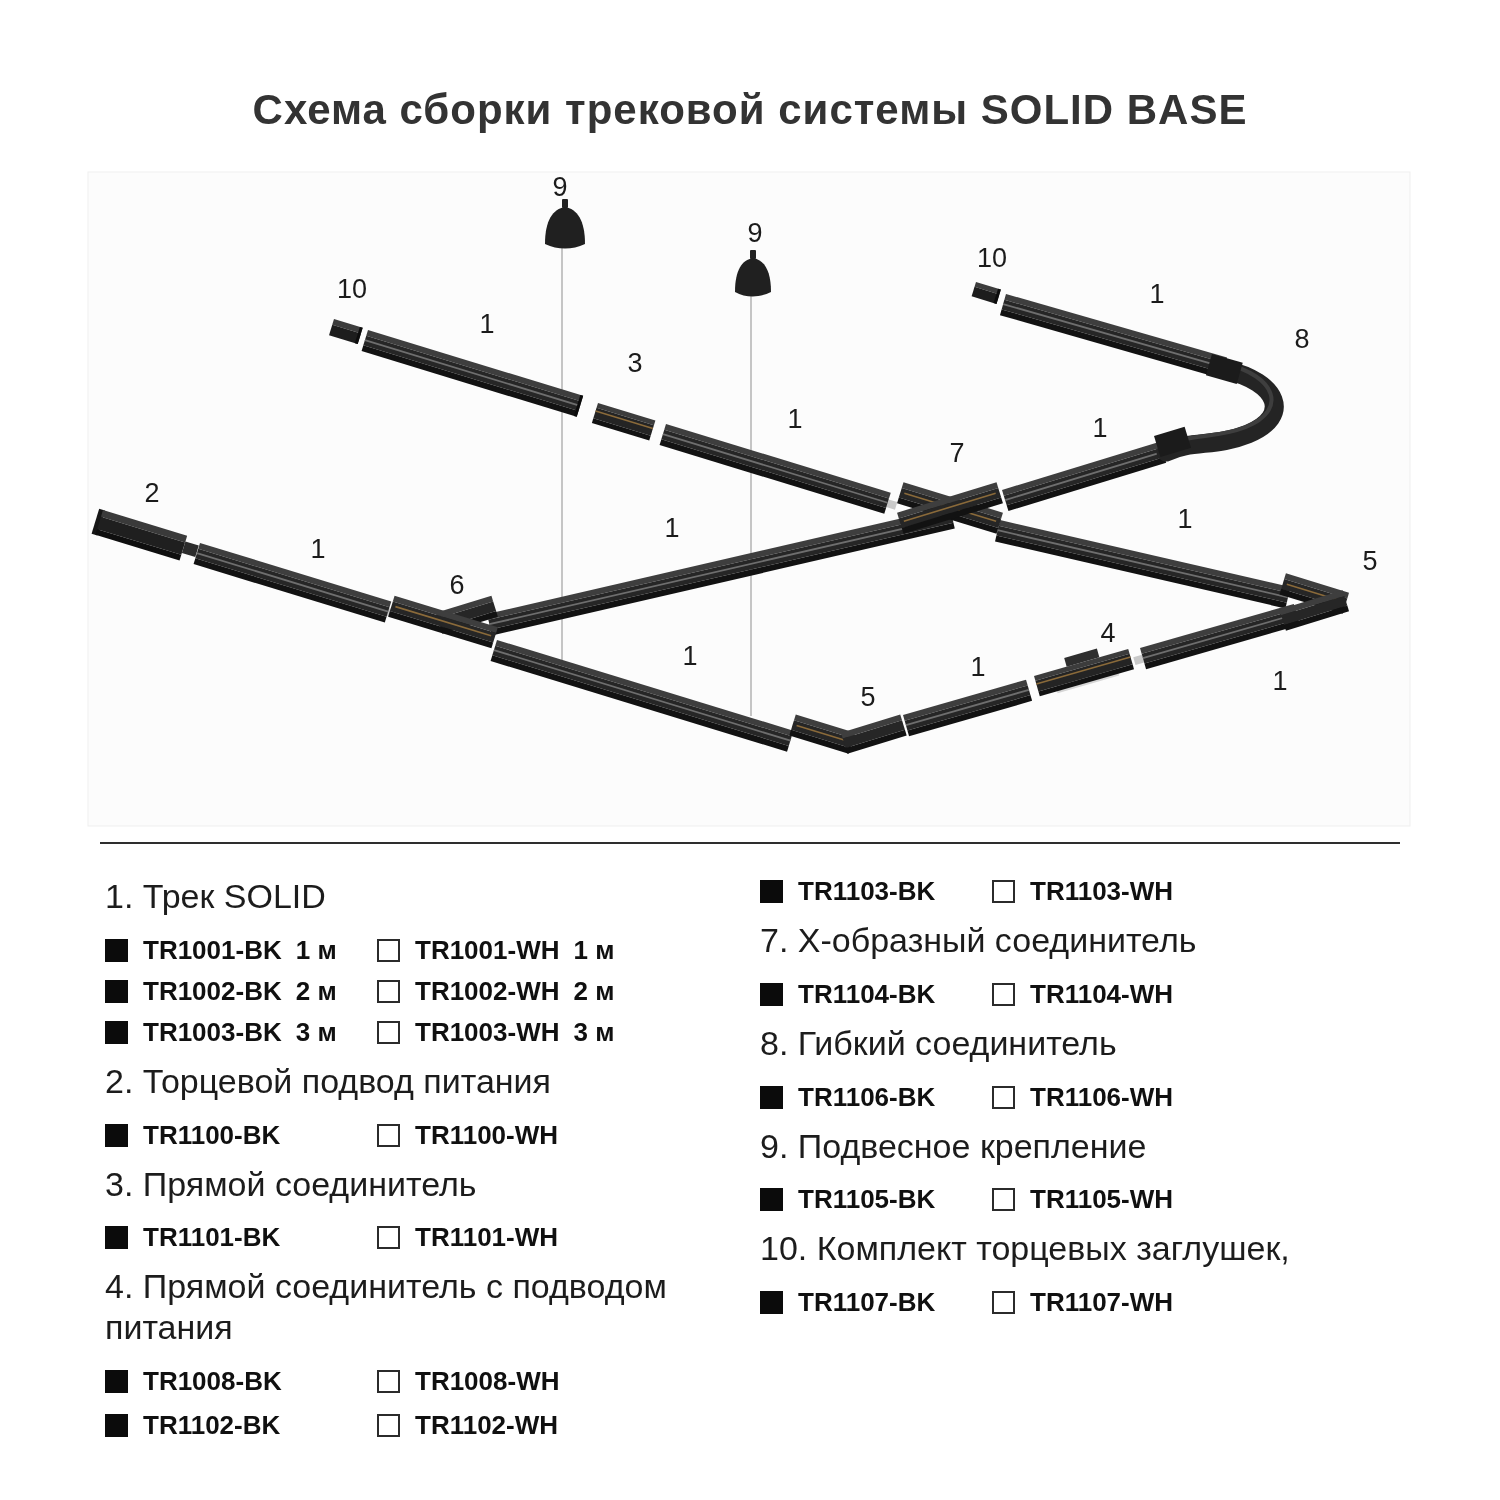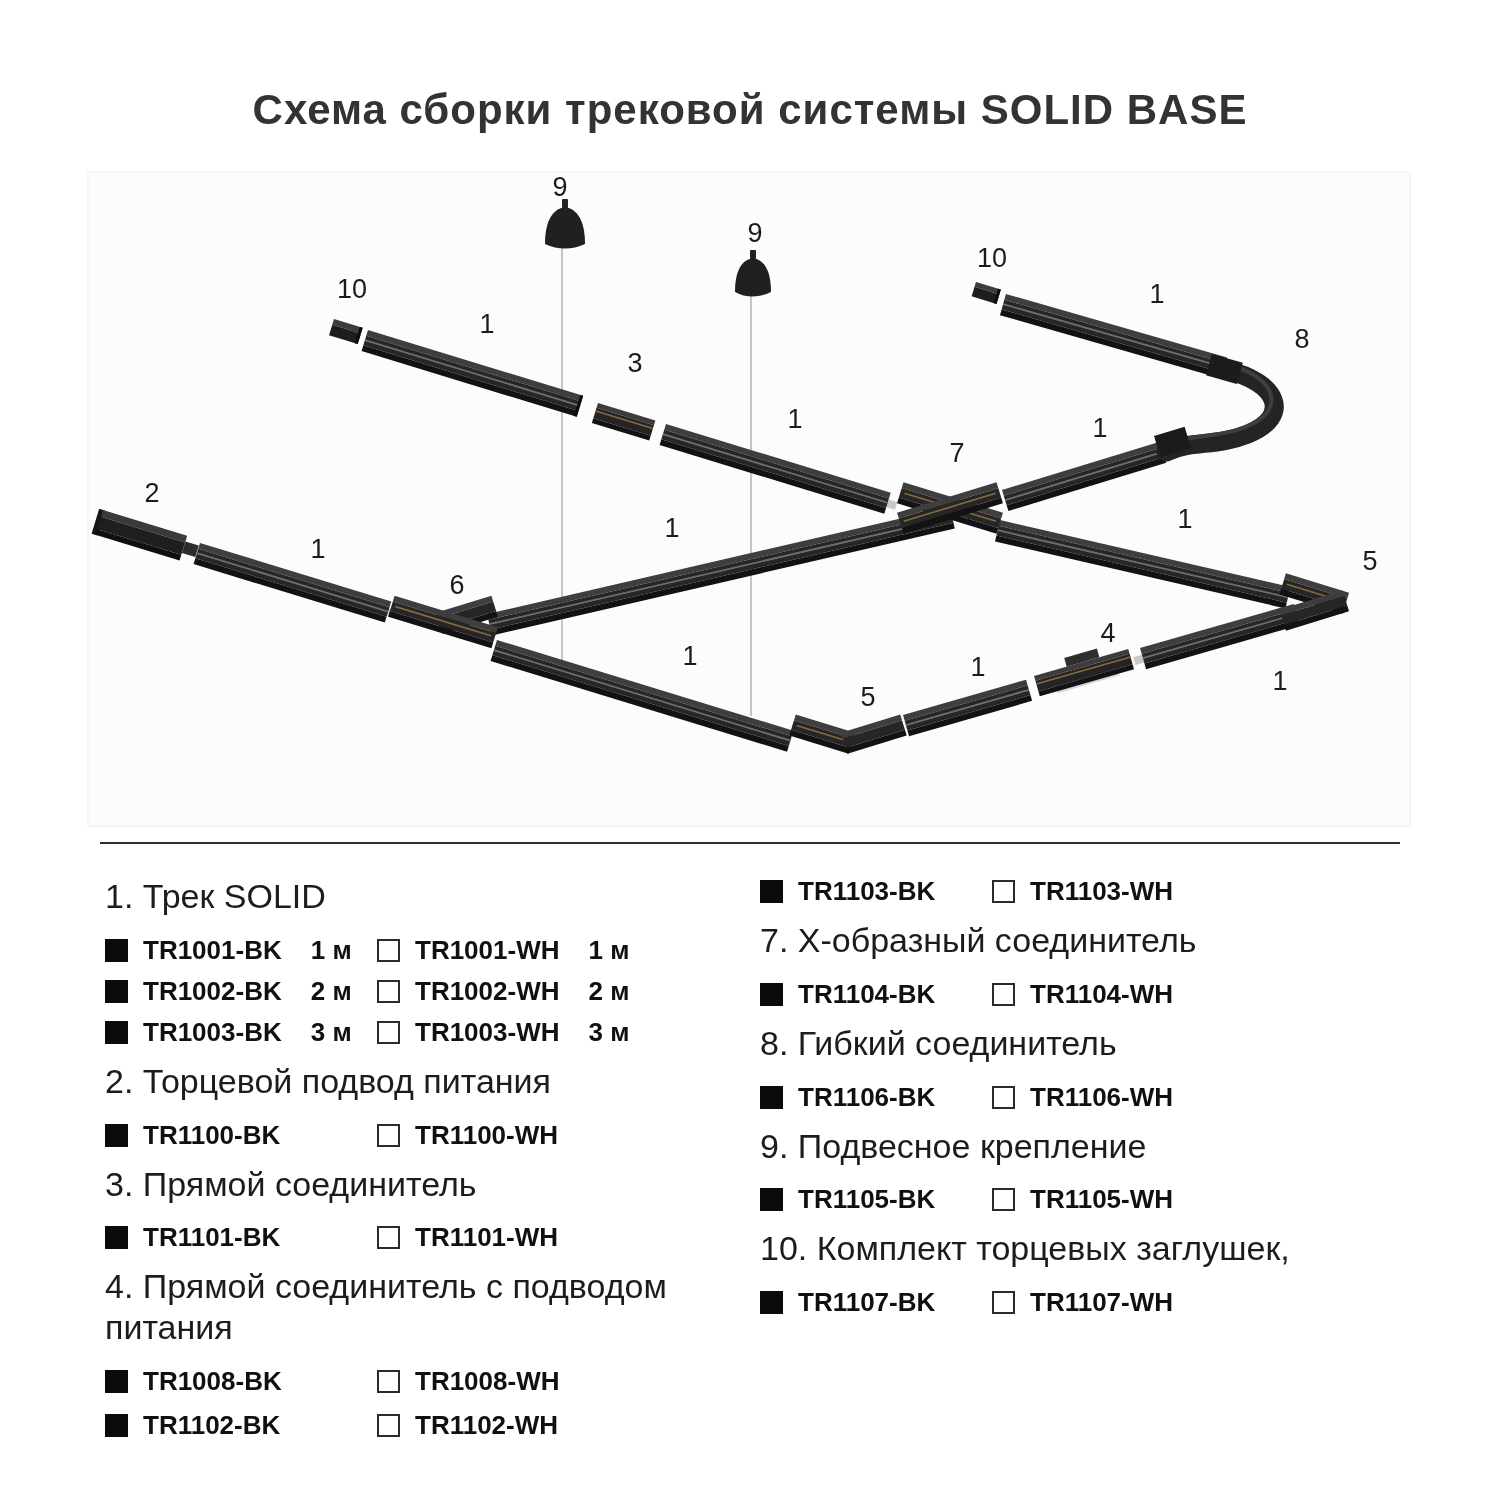--- a/index.html
+++ b/index.html
@@ -12,21 +12,21 @@
   .part{margin-bottom:14px}
   .part-title{font-size:34px;font-weight:400;color:#1c1c1c;margin:0 0 18px;line-height:1.2}
   .title-line2{display:block;padding-left:50px}
   .row{display:flex;align-items:flex-start;height:30px;margin-bottom:11px}
   .variant{display:inline-flex;align-items:center;width:272px}
   .col-right .variant{width:232px}
   .swatch{width:23px;height:23px;margin-right:15px;flex:none}
   .swatch-bk{background:#0b0b0b}
   .swatch-wh{background:#ffffff;border:2px solid #2b2b2b;box-sizing:border-box}
   .code{font-weight:bold;font-size:26px;color:#101010;white-space:nowrap}
-  .size{font-weight:bold;font-size:26px;color:#101010;margin-left:29px;white-space:nowrap}
+  .size{font-weight:bold;font-size:26px;color:#101010;margin-left:14px;white-space:nowrap}
   
   .tr-top{fill:#3e3e3e}.tr-mid{fill:#262626}.tr-line{fill:#6e6e6e}
   .tr-bot{fill:#121212}.tr-end{fill:#0b0b0b}.tr-tab{fill:#c9c9c9}
   .gold-line{fill:#8a6a3a}
   .wire{stroke:#a8a8a8;stroke-width:1.3}
   .dlabel{font-family:"Liberation Sans",sans-serif;font-size:27px;fill:#1b1b1b;text-anchor:middle}
 </style>
 </head>
 <body>
 

